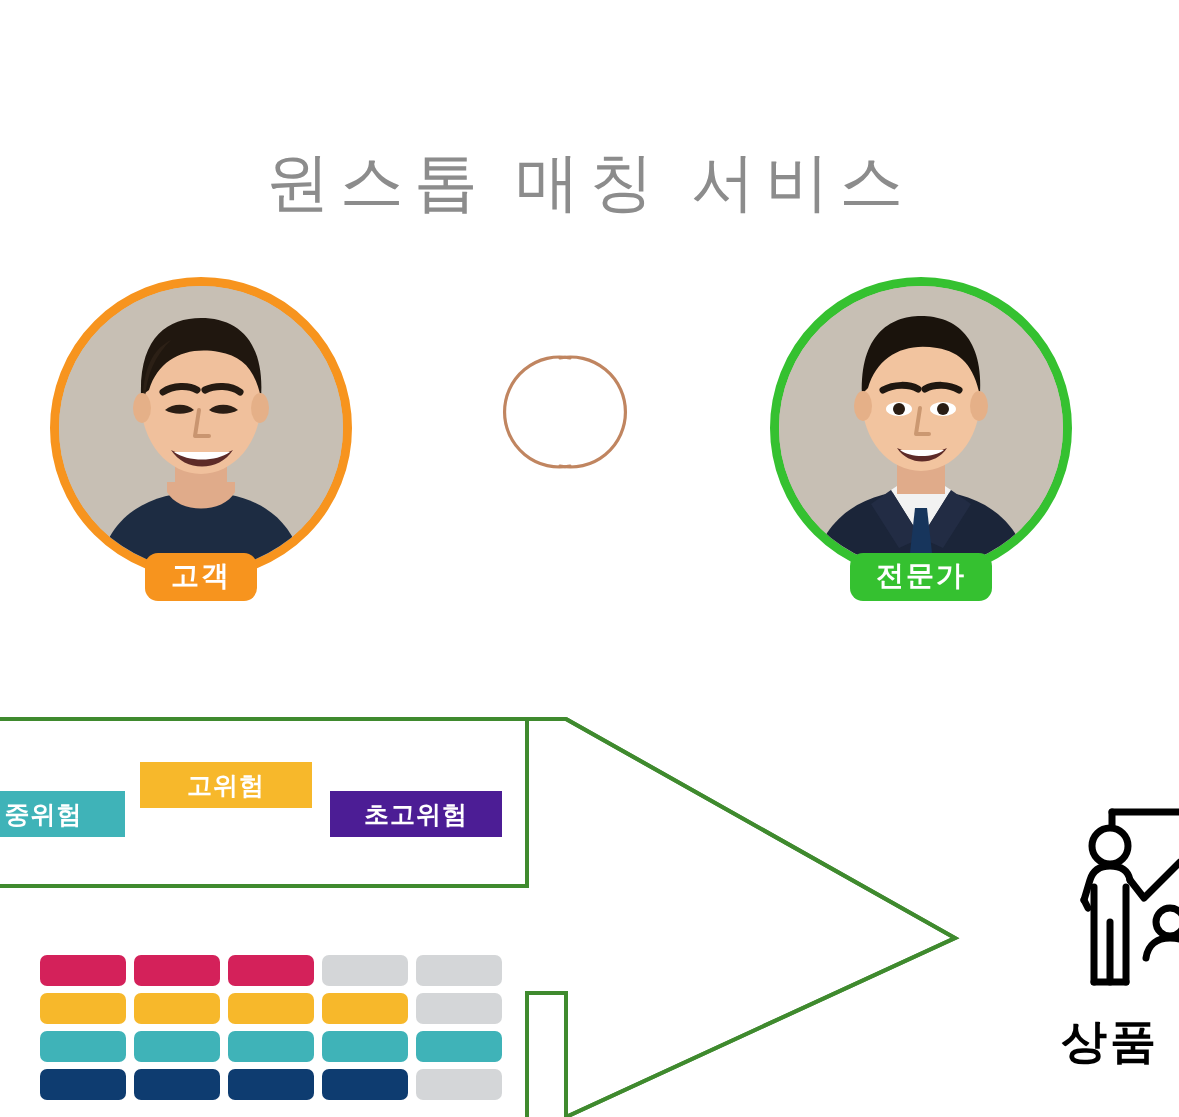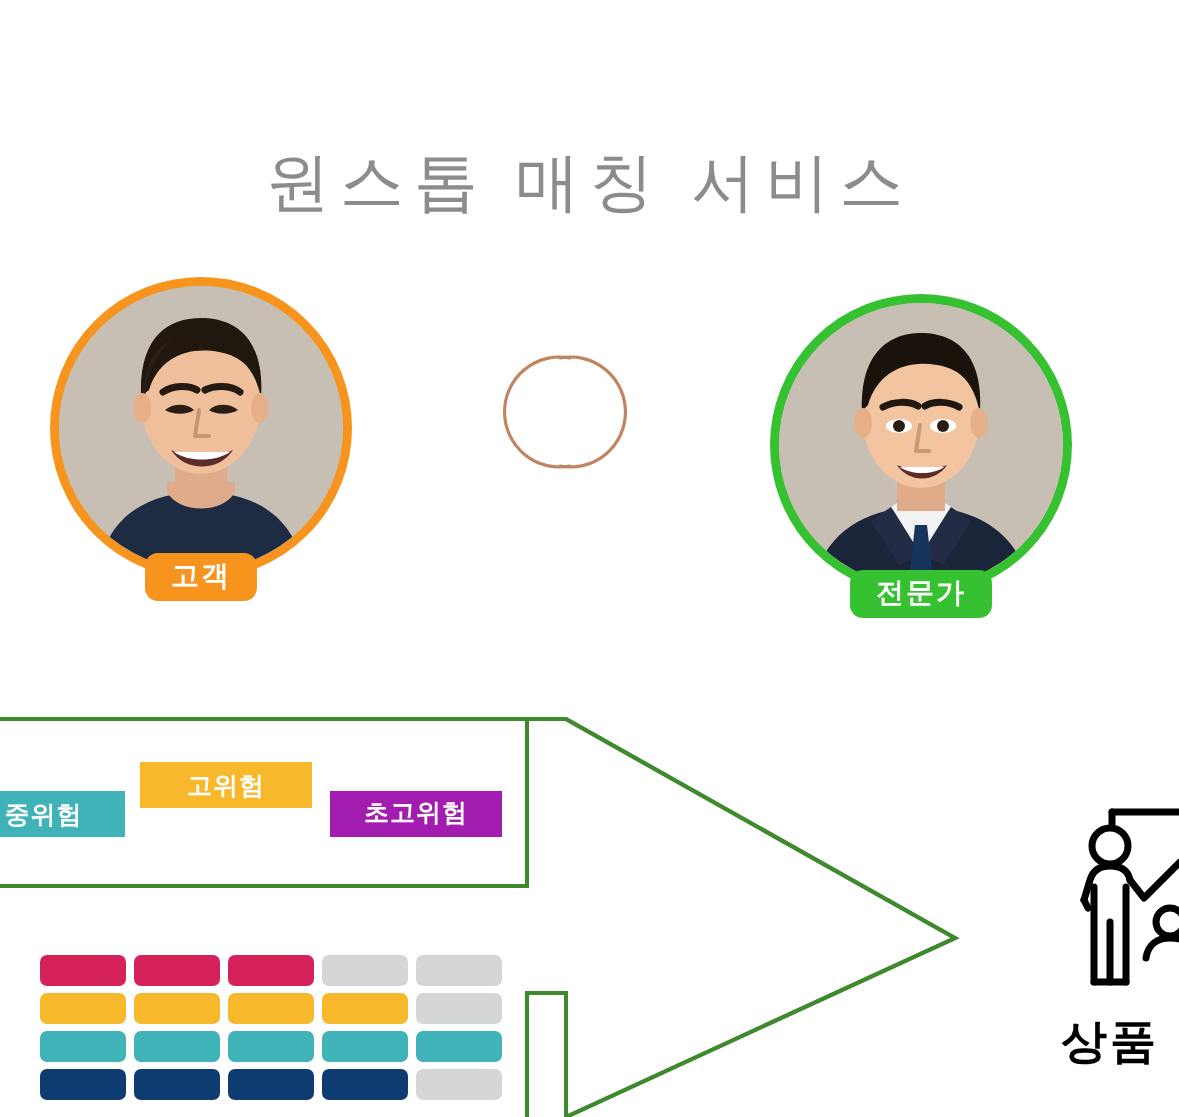--- a/index.html
+++ b/index.html
@@ -31,21 +31,21 @@
     font-weight: 400;
     letter-spacing: 10px;
     color: #8c8c8c;
     line-height: 1.0;
     white-space: nowrap;
   }
 
   
   .portrait-block { position: absolute; width: 302px; height: 302px; }
   .portrait-block.customer { left: 50px; top: 277px; }
-  .portrait-block.expert   { left: 770px; top: 294px; }
+  .portrait-block.expert   { left: 770px; top: 277px; }
 
   .portrait-ring {
     position: absolute;
     inset: 0;
     border-radius: 50%;
     overflow: hidden;
     background: #c9c1b6;
   }
   .portrait-block.customer .portrait-ring { border: 9px solid #f7941e; }
   .portrait-block.expert   .portrait-ring { border: 9px solid #35c130; }
@@ -232,21 +232,21 @@
   </div>
 
   <svg class="brand-mark" viewBox="0 0 190 128">
     <path d="M100 10 A 55 55 0 1 0 100 118" fill="none" stroke="#c08560" stroke-width="3.2" stroke-linecap="round"></path>
     <path d="M90 10 A 55 55 0 1 1 90 118" fill="none" stroke="#c08560" stroke-width="3.2" stroke-linecap="round"></path>
   </svg>
 
 
   <div class="risk-bar r0" style="background: rgb(63, 179, 184);">중위험</div>
   <div class="risk-bar r1" style="background: rgb(247, 184, 43);">고위험</div>
-  <div class="risk-bar r2" style="background: #a21caf; font-family: Liberation Mono, monospace;">초고위험</div>
+  <div class="risk-bar r2" style="background: #4c1d95;">초고위험</div>
 
   <div class="cell-grid" id="cell-grid">
       <div class="cell" style="background: rgb(212, 33, 90);"></div>
       <div class="cell" style="background: rgb(212, 33, 90);"></div>
       <div class="cell" style="background: rgb(212, 33, 90);"></div>
       <div class="cell" style="background: rgb(212, 214, 216);"></div>
       <div class="cell" style="background: rgb(212, 214, 216);"></div>
       <div class="cell" style="background: rgb(247, 184, 43);"></div>
       <div class="cell" style="background: rgb(247, 184, 43);"></div>
       <div class="cell" style="background: rgb(247, 184, 43);"></div>

